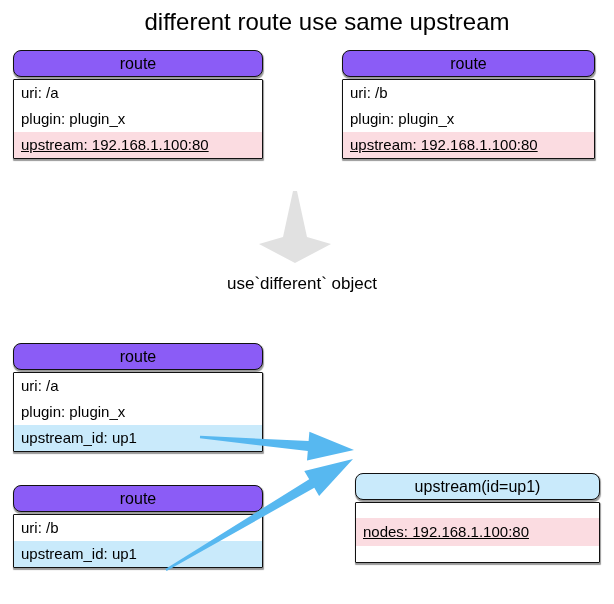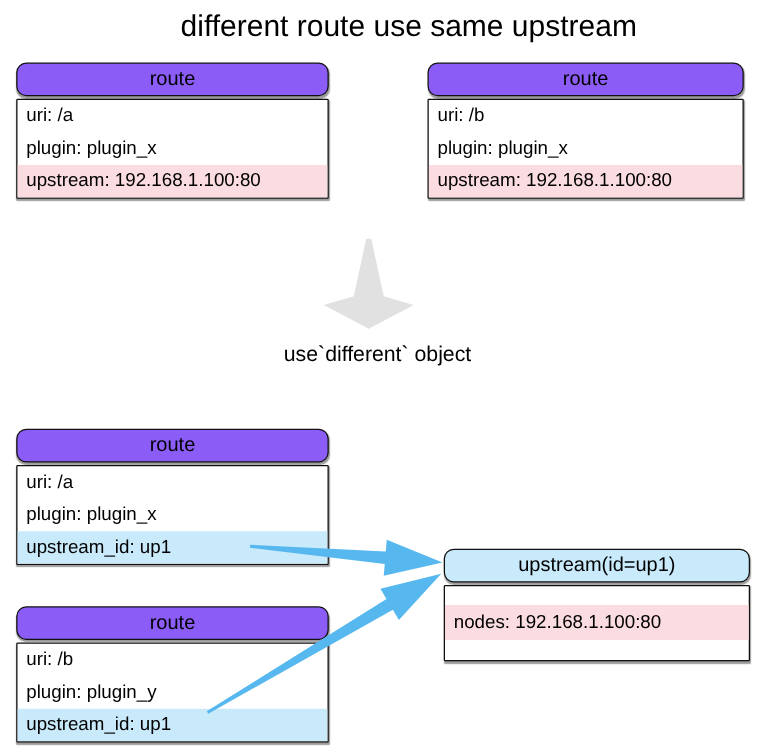--- a/index.html
+++ b/index.html
@@ -31,39 +31,39 @@
     border-radius: 8px;
     background: #8b5cf6;
     height: 25px;
     line-height: 25px;
     text-align: center;
     font-size: 16px;
     box-shadow: 0.5px 1.5px 1px rgba(0,0,0,0.4);
     position: relative;
     z-index: 2;
   }
-  .node-header.blue { background: var(--blue-highlight); }
+  .node-header.blue { background: var(--blue-highlight); margin-top: 34px; }
   .node-body {
     margin-top: 2px;
     border: 1.5px solid #111;
     border-radius: 1px;
     background: #fff;
     overflow: hidden;
     box-shadow: 0.5px 1.5px 1px rgba(0,0,0,0.4);
     position: relative;
     z-index: 1;
   }
   .row {
     height: 26px;
     line-height: 26px;
     font-size: 15px;
     padding-left: 7px;
     white-space: nowrap;
   }
-  .row.pink { background: var(--pink-highlight); }
+  .row.pink { background: var(--pink-highlight); text-decoration: underline; }
   .row.blue { background: var(--blue-highlight); }
   .upstream-body { padding: 15px 0 16px 0; }
   .upstream-body .row { height: 28px; line-height: 28px; }
   svg.overlay {
     position: absolute;
     left: 0; top: 0;
     width: 614px; height: 604px;
     pointer-events: none;
     z-index: 5;
   }
@@ -103,21 +103,20 @@
       <div class="row">uri: /a</div>
       <div class="row">plugin: plugin_x</div>
       <div class="row blue">upstream_id: up1</div>
     </div>
   </div>
 
   <div class="node" style="left:13px; top:485px; width:250px;">
     <div class="node-header">route</div>
     <div class="node-body">
       <div class="row">uri: /b</div>
-      <div class="row">plugin: plugin_y</div>
       <div class="row blue">upstream_id: up1</div>
     </div>
   </div>
 
   <div class="node" style="left:355px; top:439px; width:245px;">
     <div class="node-header blue">upstream(id=up1)</div>
     <div class="node-body upstream-body">
       <div class="row pink">nodes: 192.168.1.100:80</div>
     </div>
   </div>

